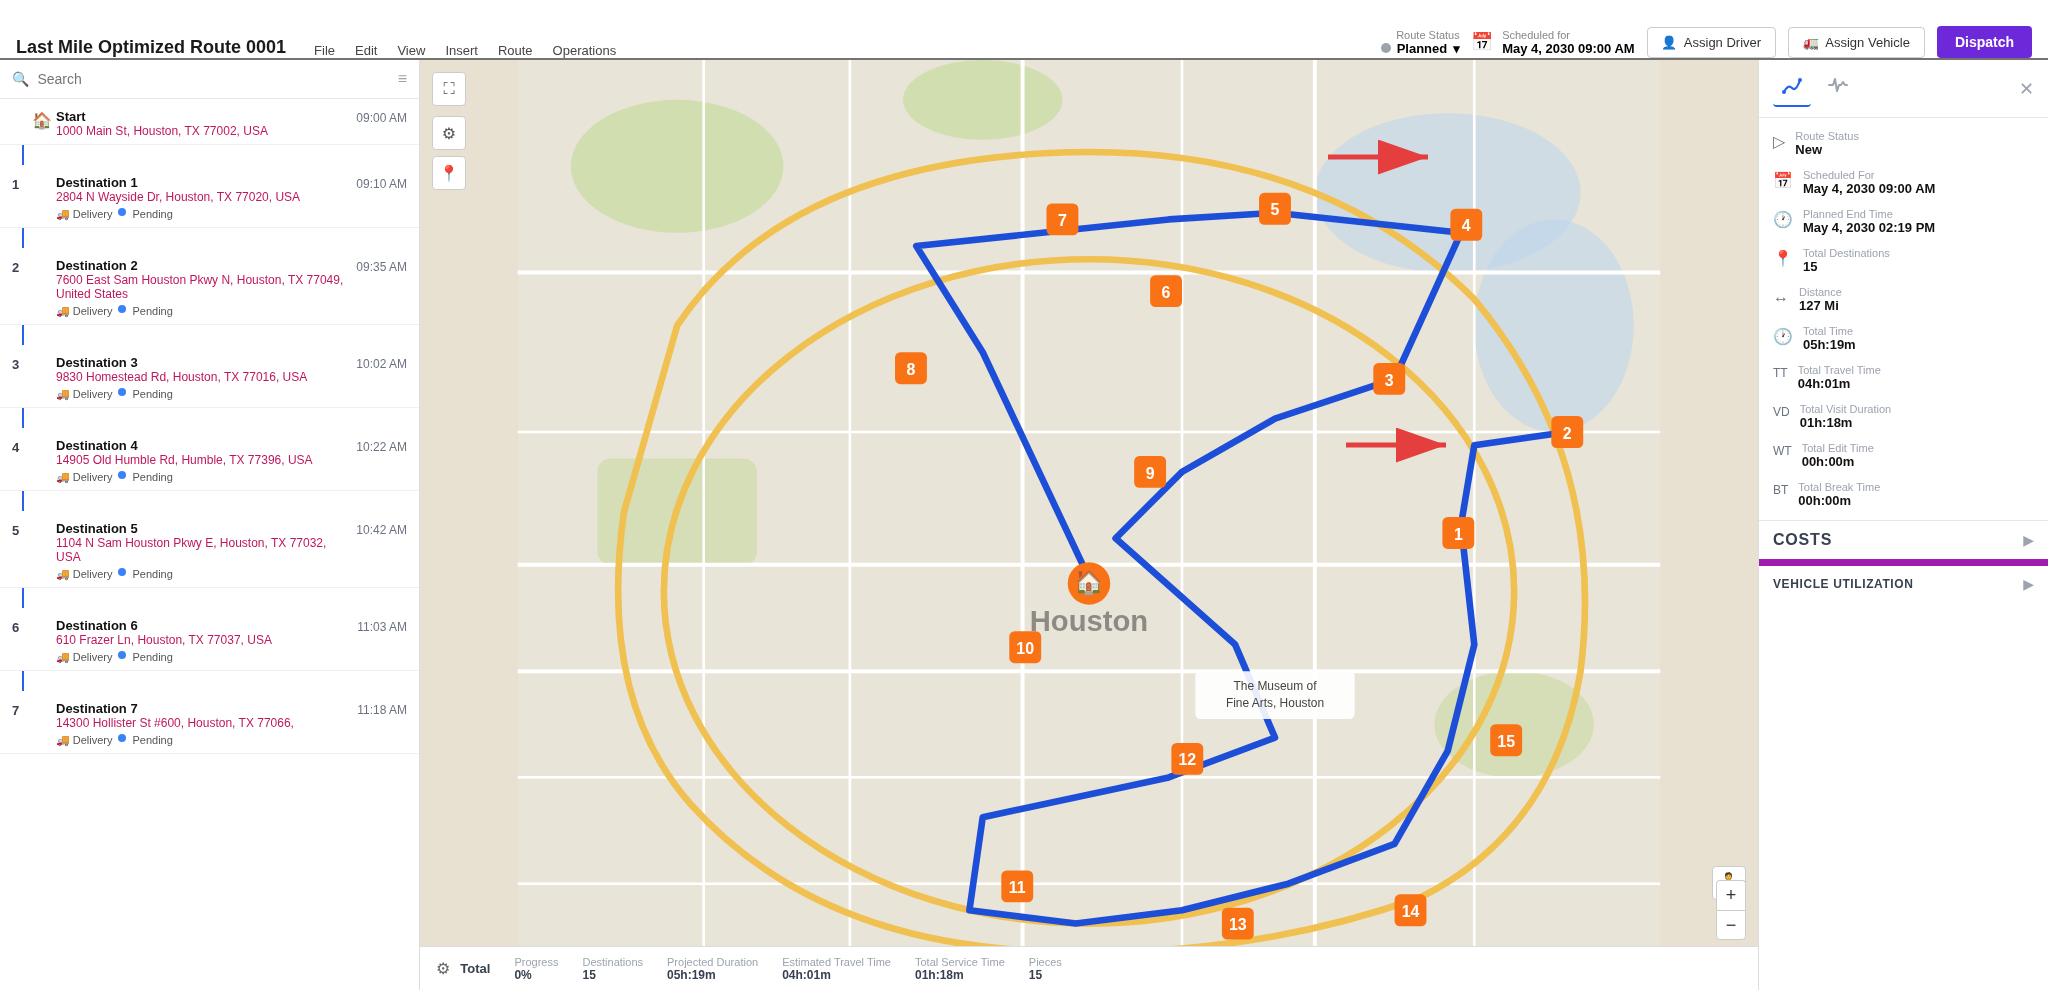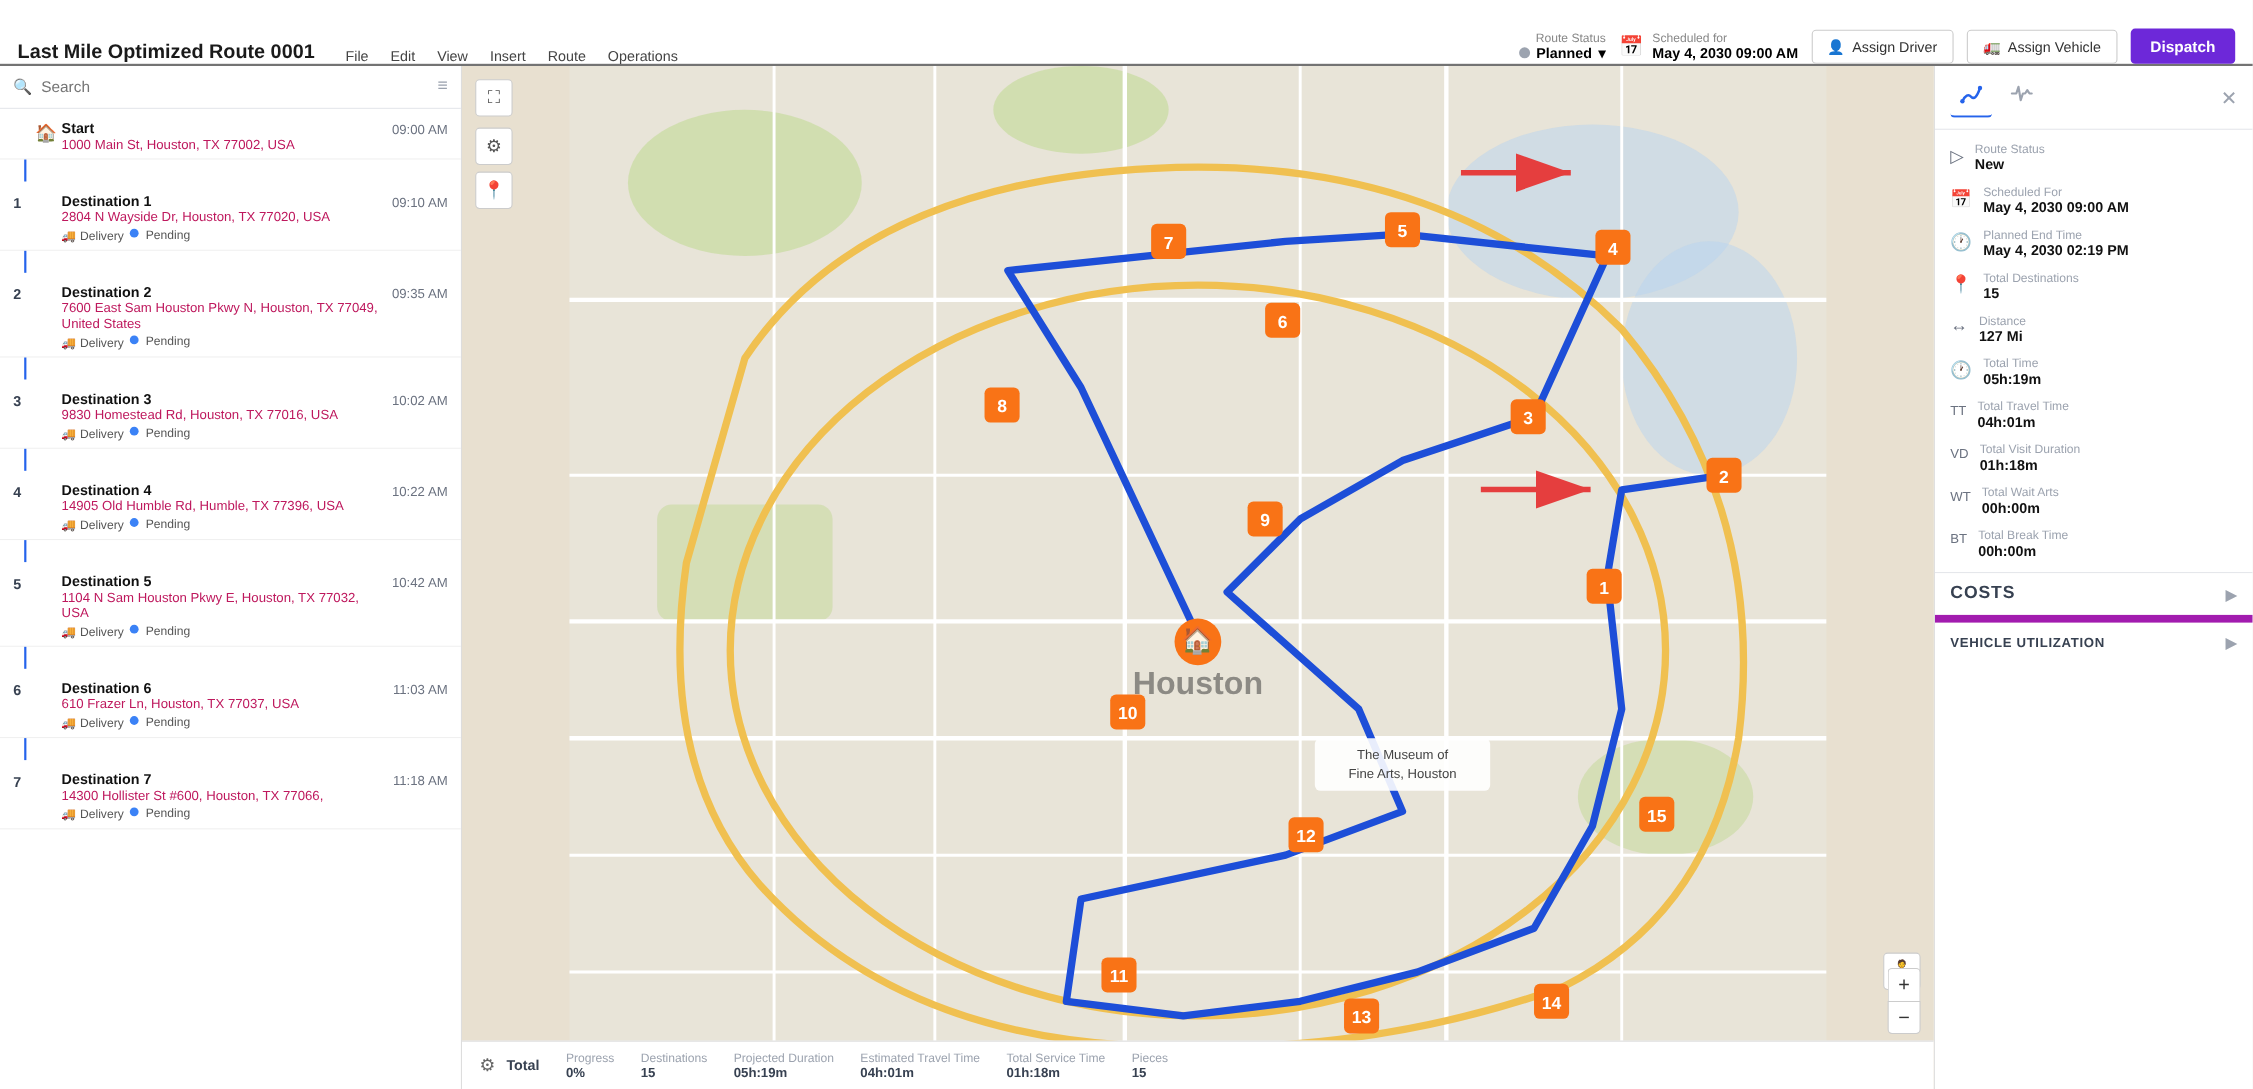--- a/index.html
+++ b/index.html
@@ -636,21 +636,21 @@
           <span class="dash-icon" style="font-size:12px;">VD</span>
           <div class="dash-content">
             <div class="dash-label">Total Visit Duration</div>
             <div class="dash-value">01h:18m</div>
           </div>
         </div>
 
         <div class="dashboard-row">
           <span class="dash-icon" style="font-size:12px;">WT</span>
           <div class="dash-content">
-            <div class="dash-label">Total Wait Arts</div>
+            <div class="dash-label">Total Edit Time</div>
             <div class="dash-value">00h:00m</div>
           </div>
         </div>
 
         <div class="dashboard-row">
           <span class="dash-icon" style="font-size:12px;">BT</span>
           <div class="dash-content">
             <div class="dash-label">Total Break Time</div>
             <div class="dash-value">00h:00m</div>
           </div>

